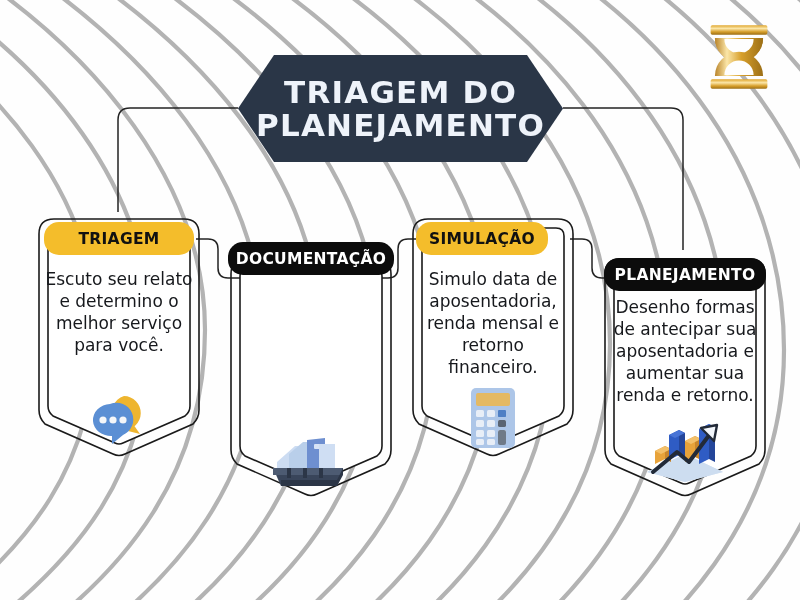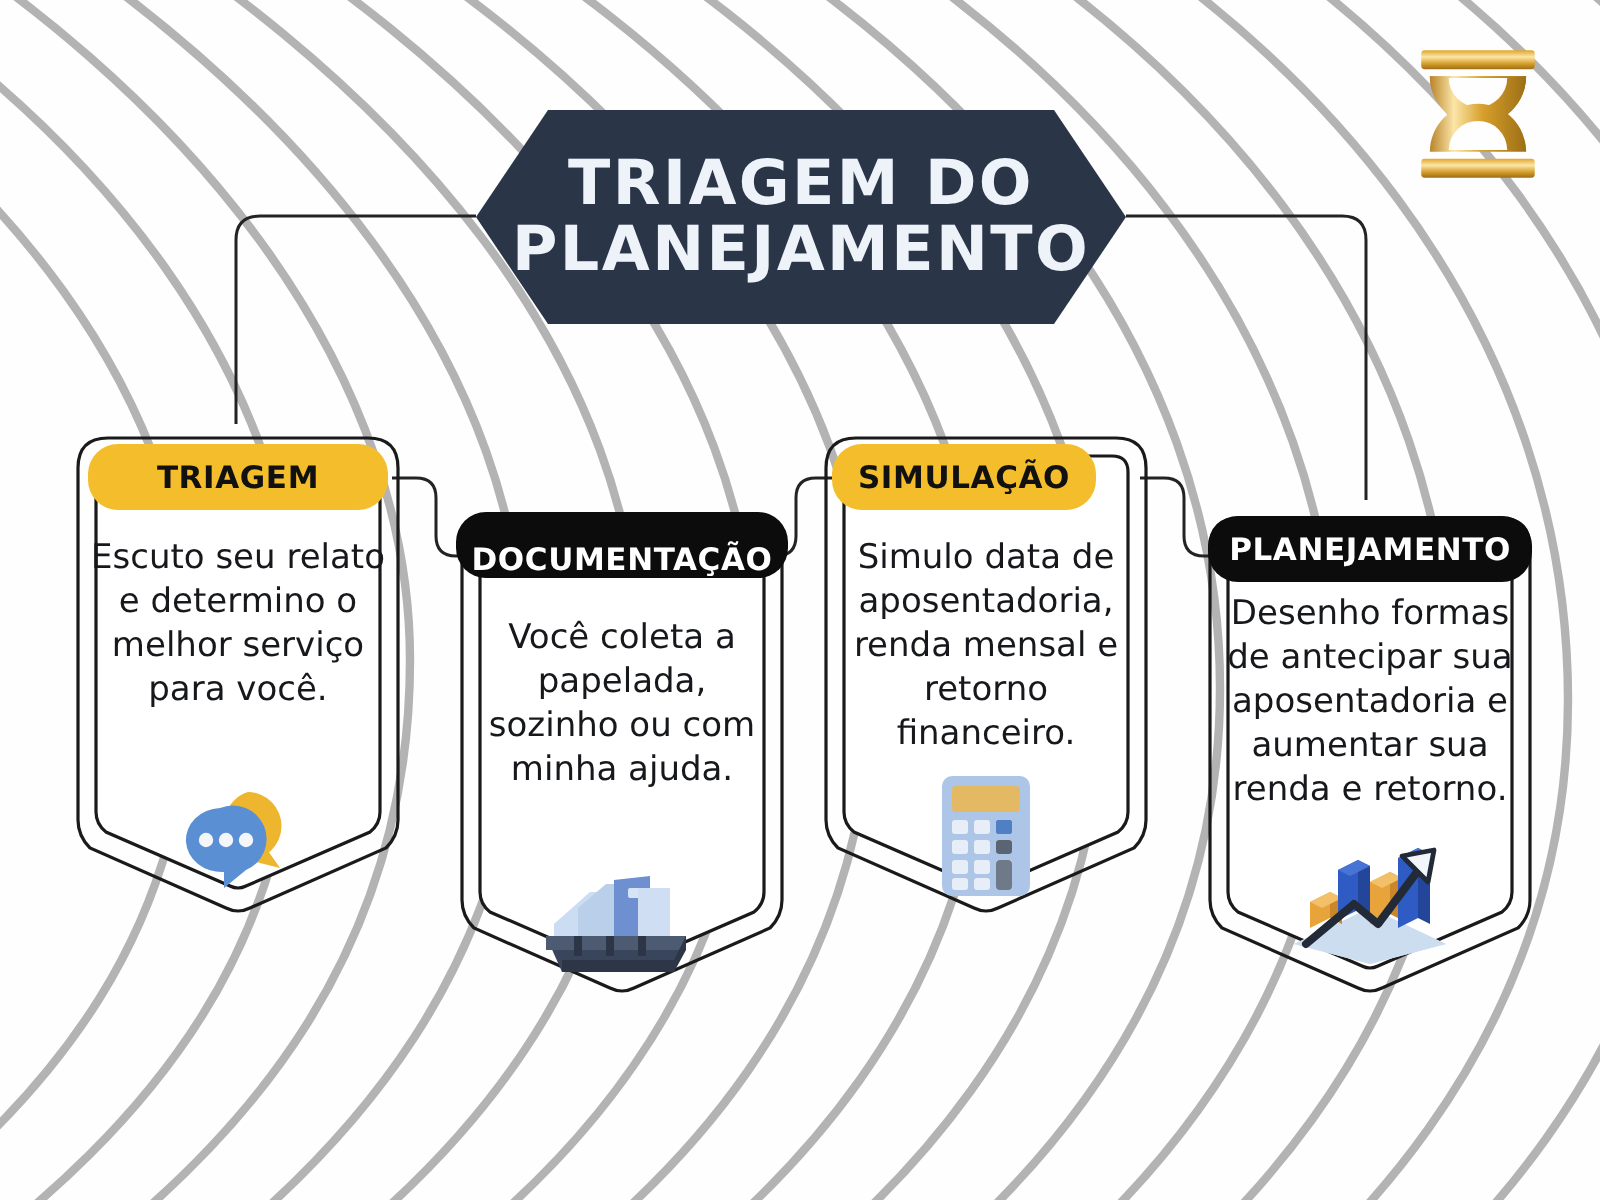--- a/index.html
+++ b/index.html
@@ -213,38 +213,37 @@
   </div>
   <div class="pill yellow" style="left:44px; top:222px; width:150px;">
     <span>TRIAGEM</span>
   </div>
 
   <div class="card" style="left:222px; top:250px; width:178px; height:260px;">
     <svg class="card-outer-svg" width="178" height="260" viewBox="0 0 178 260">
       <path d="M9 24 Q9 9 24 9 L154 9 Q169 9 169 24 L169 200 Q169 208 163 214 L95 244 Q89 247 83 244 L15 214 Q9 208 9 200 Z" fill="none" stroke="#1a1a1a" stroke-width="1.6"></path>
       <path d="M18 26 Q18 18 26 18 L152 18 Q160 18 160 26 L160 196 Q160 202 155 206 L93 233 Q89 235 85 233 L23 206 Q18 202 18 196 Z" fill="#ffffff" stroke="#1a1a1a" stroke-width="1.6"></path>
     </svg>
-    <div class="card-text" style="top:58px;">Você coleta a papelada, sozinho ou com minha ajuda.</div>
     <div class="card-icon" style="top:178px; height:62px;">
       <svg width="84" height="62" viewBox="0 0 84 62" aria-hidden="true">
         <path d="M8 34 L26 18 L36 18 L36 48 L8 48 Z" fill="#ccdcf2"></path>
         <path d="M20 26 L34 14 L44 14 L44 48 L20 48 Z" fill="#b9cfea"></path>
         <path d="M38 12 L56 10 L56 46 L38 48 Z" fill="#6e8fd0"></path>
         <rect x="45" y="16" width="8" height="5" rx="1" fill="#d7e3f6"></rect>
         <path d="M50 16 L66 16 L66 48 L50 48 Z" fill="#cfdef3"></path>
         <path d="M4 40 L74 40 L68 58 L12 58 Z" fill="#39455a"></path>
         <path d="M4 40 L74 40 L74 47 L4 47 Z" fill="#4d5b72"></path>
         <path d="M12 58 L68 58 L74 47 L74 40 L68 52 L12 52 Z" fill="#2c3647"></path>
         <rect x="18" y="40" width="4" height="10" fill="#2c3647"></rect>
         <rect x="34" y="40" width="4" height="10" fill="#2c3647"></rect>
         <rect x="50" y="40" width="4" height="10" fill="#2c3647"></rect>
       </svg>
     </div>
   </div>
-  <div class="pill black" style="left:228px; top:256px; width:166px;align-items:flex-end;">
+  <div class="pill black" style="left:228px; top:242px; width:166px;">
     <span>DOCUMENTAÇÃO</span>
   </div>
 
   <div class="card" style="left:404px; top:210px; width:178px; height:260px;">
     <svg class="card-outer-svg" width="178" height="260" viewBox="0 0 178 260">
       <path d="M9 24 Q9 9 24 9 L154 9 Q169 9 169 24 L169 200 Q169 208 163 214 L95 244 Q89 247 83 244 L15 214 Q9 208 9 200 Z" fill="none" stroke="#1a1a1a" stroke-width="1.6"></path>
       <path d="M18 26 Q18 18 26 18 L152 18 Q160 18 160 26 L160 196 Q160 202 155 206 L93 233 Q89 235 85 233 L23 206 Q18 202 18 196 Z" fill="#ffffff" stroke="#1a1a1a" stroke-width="1.6"></path>
     </svg>
     <div class="card-text" style="top:58px;">Simulo data de aposentadoria, renda mensal e retorno financeiro.</div>
     <div class="card-icon" style="top:178px; height:62px;">

